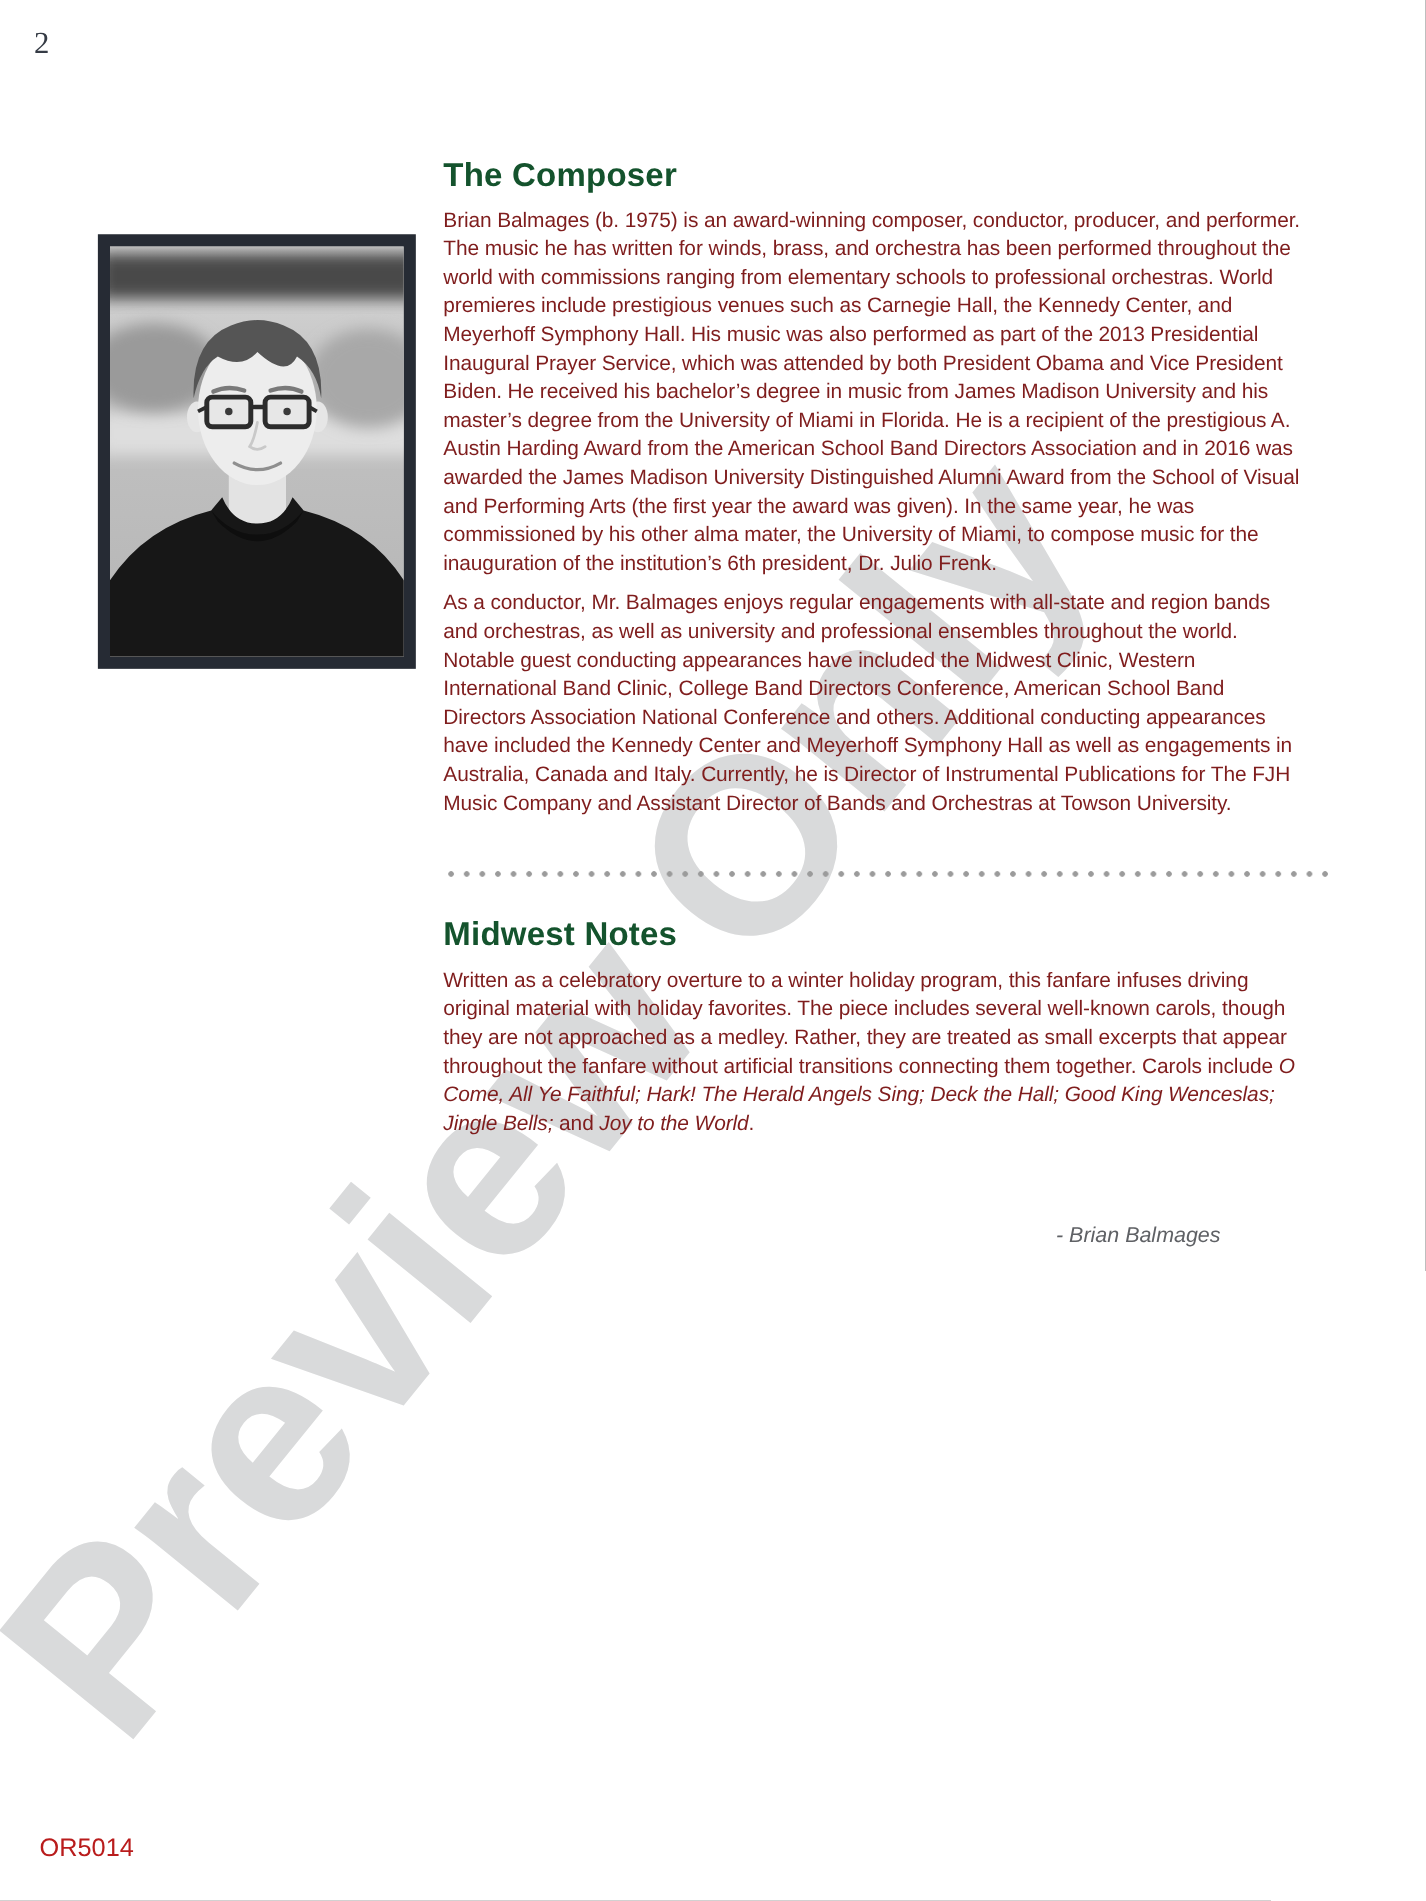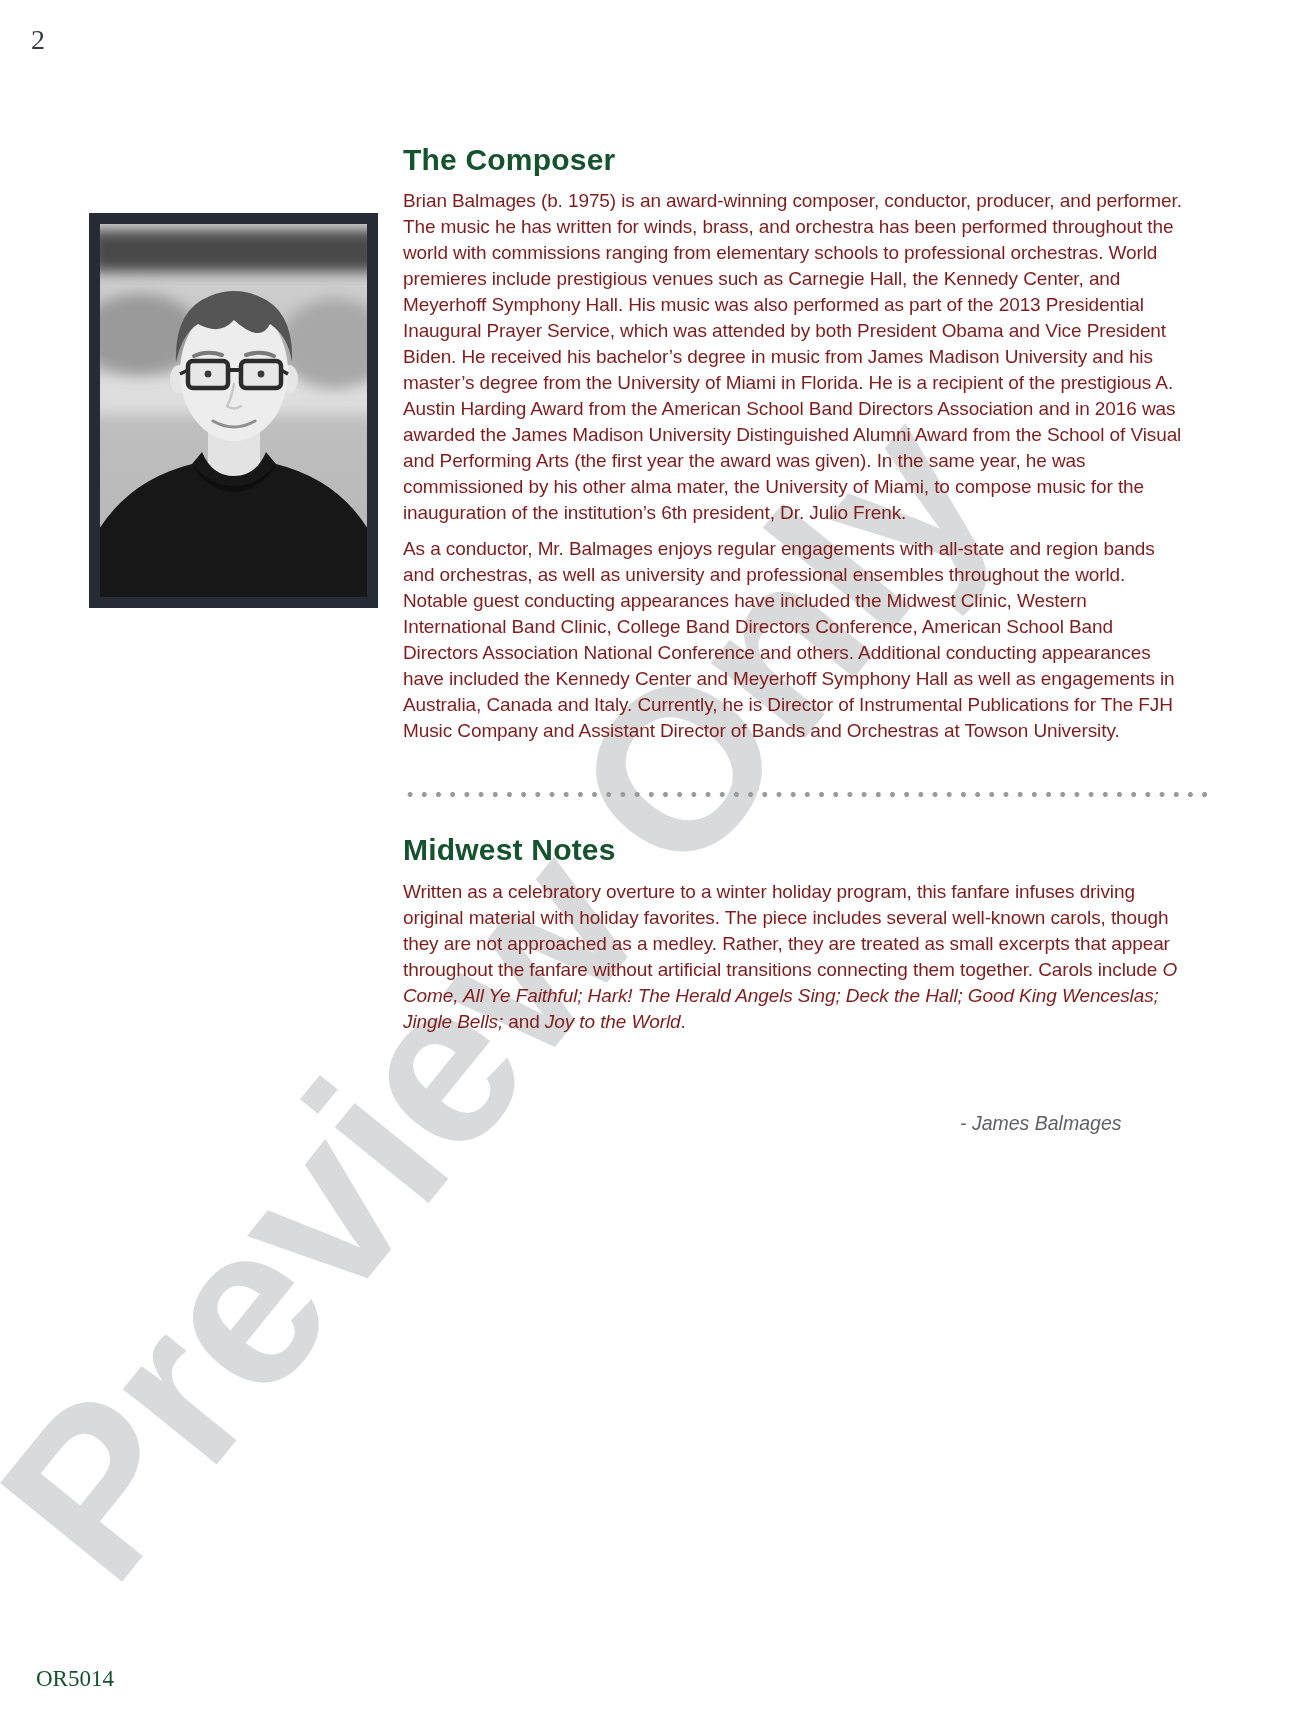--- a/index.html
+++ b/index.html
@@ -25,22 +25,22 @@
     user-select:none;
   }
   .content{position:absolute;z-index:2;}
   .page-number{
     left:31px;top:24px;
     font-family:"Liberation Serif", serif;
     font-size:28px;color:#353b45;
   }
   .catalog-number{
     left:36px;top:1666px;
-    font-family:Liberation Serif, serif;
-    font-size:23px;color:#14532d;
+    font-family:Liberation Sans, sans-serif;
+    font-size:23px;color:#b91c1c;
   }
   .photo-frame{
     left:89px;top:213px;
     width:267px;height:373px;
     border:11px solid #262b34;
     background:#c9c9c9;
   }
   .photo-frame svg{display:block;}
   .heading{
     font-size:30px;
@@ -137,17 +137,17 @@
     <p>Brian Balmages (b. 1975) is an award-winning composer, conductor, producer, and performer. The music he has written for winds, brass, and orchestra has been performed throughout the world with commissions ranging from elementary schools to professional orchestras. World premieres include prestigious venues such as Carnegie Hall, the Kennedy Center, and Meyerhoff Symphony Hall. His music was also performed as part of the 2013 Presidential Inaugural Prayer Service, which was attended by both President Obama and Vice President Biden. He received his bachelor’s degree in music from James Madison University and his master’s degree from the University of Miami in Florida. He is a recipient of the prestigious A. Austin Harding Award from the American School Band Directors Association and in 2016 was awarded the James Madison University Distinguished Alumni Award from the School of Visual and Performing Arts (the first year the award was given). In the same year, he was commissioned by his other alma mater, the University of Miami, to compose music for the inauguration of the institution’s 6th president, Dr. Julio Frenk.</p>
     <p>As a conductor, Mr. Balmages enjoys regular engagements with all-state and region bands and orchestras, as well as university and professional ensembles throughout the world. Notable guest conducting appearances have included the Midwest Clinic, Western International Band Clinic, College Band Directors Conference, American School Band Directors Association National Conference and others. Additional conducting appearances have included the Kennedy Center and Meyerhoff Symphony Hall as well as engagements in Australia, Canada and Italy. Currently, he is Director of Instrumental Publications for The FJH Music Company and Assistant Director of Bands and Orchestras at Towson University.</p>
   </div>
 
   <div class="content dot-separator"></div>
 
   <div class="content heading notes-heading">Midwest Notes</div>
 
   <div class="content notes-para body-text" id="program-notes-para"><span>Written as a celebratory overture to a winter holiday program, this fanfare infuses driving original material with holiday favorites. The piece includes several well-known carols, though they are not approached as a medley. Rather, they are treated as small excerpts that appear throughout the fanfare without artificial transitions connecting them together. Carols include </span><span class="it">O Come, All Ye Faithful; Hark! The Herald Angels Sing; Deck the Hall; Good King Wenceslas; Jingle Bells;</span><span> and </span><span class="it">Joy to the World</span><span>.</span></div>
 
-  <div class="content signature">- James Balmages</div>
+  <div class="content signature">- Brian Balmages</div>
 
   <div class="content catalog-number">OR5014</div>
 
 </div>
 
 </body></html>

